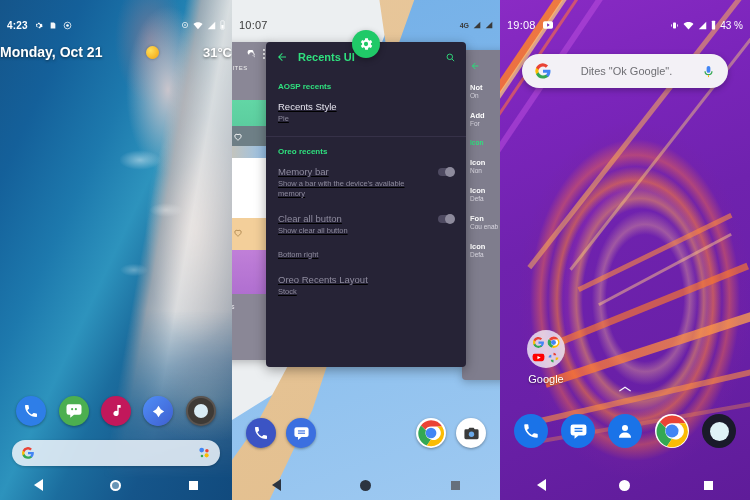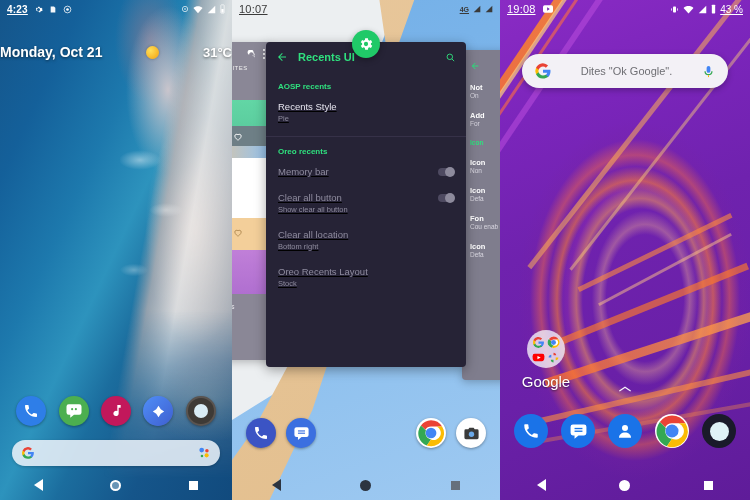--- a/index.html
+++ b/index.html
@@ -22,22 +22,22 @@
     background:
       linear-gradient(100deg, rgba(0,0,0,0) 58%, rgba(190,180,180,.75) 63%, rgba(235,230,228,.9) 72%, rgba(200,195,195,.85) 88%, rgba(160,160,165,.8) 100%);
     -webkit-mask-image:linear-gradient(180deg, #000 0%, #000 62%, rgba(0,0,0,.25) 82%, rgba(0,0,0,0) 96%);
             mask-image:linear-gradient(180deg, #000 0%, #000 62%, rgba(0,0,0,.25) 82%, rgba(0,0,0,0) 96%);
   }
   .p1-foam{ position:absolute; left:120px; top:150px; width:70px; height:200px;
     background:radial-gradient(ellipse 30px 14px at 20px 10px, rgba(255,255,255,.45), transparent 70%),
                radial-gradient(ellipse 24px 10px at 46px 60px, rgba(255,255,255,.35), transparent 70%),
                radial-gradient(ellipse 20px 9px at 14px 120px, rgba(255,255,255,.3), transparent 70%);
   }
-  .statusbar { position:absolute; top:0; left:0; right:0; height:18px;
-    display:flex; align-items:center; padding:0 7px; font-size:10px; color:#fff; z-index:5;text-decoration:underline; }
+  .statusbar { position:absolute; top:16px; left:0; right:0; height:18px;
+    display:flex; align-items:center; padding:0 7px; font-size:10px; color:#fff; z-index:5; }
   .sb-left{ display:flex; align-items:center; gap:6px; }
   .sb-right{ margin-left:auto; display:flex; align-items:center; gap:4px; }
   .clock{ font-size:10px; font-weight:700; letter-spacing:.2px; }
 
   .widget { position:absolute; top:44px; left:0; right:0; text-align:center; z-index:4;
     display:flex; align-items:center; justify-content:space-between; gap:8px; }
   .widget .date{ font-size:14px; color:#fff; font-weight:700; text-shadow:0 1px 3px rgba(0,0,0,.55); }
   .widget .temp{ font-size:13px; color:#fff; font-weight:600; text-shadow:0 1px 3px rgba(0,0,0,.55); }
   .sunicon{ width:13px; height:13px; border-radius:50%;
      background:radial-gradient(circle at 35% 35%, #ffe05a, #f6b323 70%); box-shadow:0 0 3px rgba(0,0,0,.3);}
@@ -115,21 +115,21 @@
   }
   .p3-streaks{ position:absolute; inset:0; overflow:hidden; }
   .p3-streaks i{ position:absolute; display:block; transform-origin:center; }
   .g-search{ position:absolute; top:54px; left:22px; right:22px; height:34px; border-radius:18px;
      background:#f3f1f6; display:flex; align-items:center; padding:0 12px; z-index:4;
      box-shadow:0 2px 6px rgba(0,0,0,.28); }
   .g-search .ph{ flex:1; text-align:center; font-size:11px; color:#6e6e73; }
 
   .p3-apps{ position:absolute; top:330px; left:0; right:0; display:flex; z-index:4; padding:0 16px; }
   .appcell{ width:60px; text-align:center; }
-  .appcell .lbl{ font-size:15px; color:#fff; margin-top:5px; text-shadow:0 1px 2px rgba(0,0,0,.5); }
+  .appcell .lbl{ font-size:11px; color:#fff; margin-top:5px; text-shadow:0 1px 2px rgba(0,0,0,.5); }
   .folder{ width:38px; height:38px; border-radius:50%; background:rgba(240,235,245,.82);
      margin:0 auto; display:grid; grid-template-columns:1fr 1fr; gap:2px; place-items:center; padding:5px; }
   .fi{ width:13px; height:13px; border-radius:50%; overflow:hidden; }
   .p3-arrow{ position:absolute; bottom:105px; left:0; right:0; text-align:center; color:#fff;
      font-size:11px; z-index:4; opacity:.95; }
   .dock3{ position:absolute; bottom:52px; left:0; right:0; display:flex; justify-content:space-between;
      align-items:center; padding:0 14px; z-index:4; }
   .bigicon{ width:34px; height:34px; border-radius:50%; display:flex; align-items:center; justify-content:center; flex:none; }
   .svgi{ display:block; }
 </style>
@@ -340,35 +340,35 @@
             <div class="t1">Recents Style</div>
             <div class="t2">Pie</div>
           </div>
         </div>
         <div class="divider"></div>
         <div class="sec-head">Oreo recents</div>
 
         <div class="row">
           <div class="txt">
             <div class="t1 dim">Memory bar</div>
+            <div class="t2">Show a bar with the device's available memory</div>
           </div>
           <span class="toggle"></span>
         </div>
 
         <div class="row">
           <div class="txt">
             <div class="t1 dim">Clear all button</div>
             <div class="t2">Show clear all button</div>
           </div>
           <span class="toggle"></span>
         </div>
 
         <div class="row">
           <div class="txt">
-            <div class="t1 dim">Clear all location</div>
             <div class="t2">Bottom right</div>
           </div>
         </div>
 
         <div class="row">
           <div class="txt">
             <div class="t1 dim">Oreo Recents Layout</div>
             <div class="t2">Stock</div>
           </div>
         </div>

